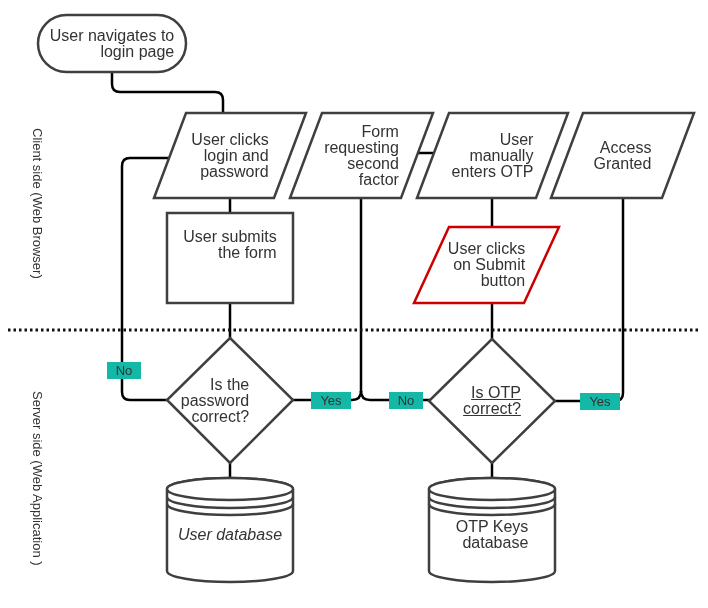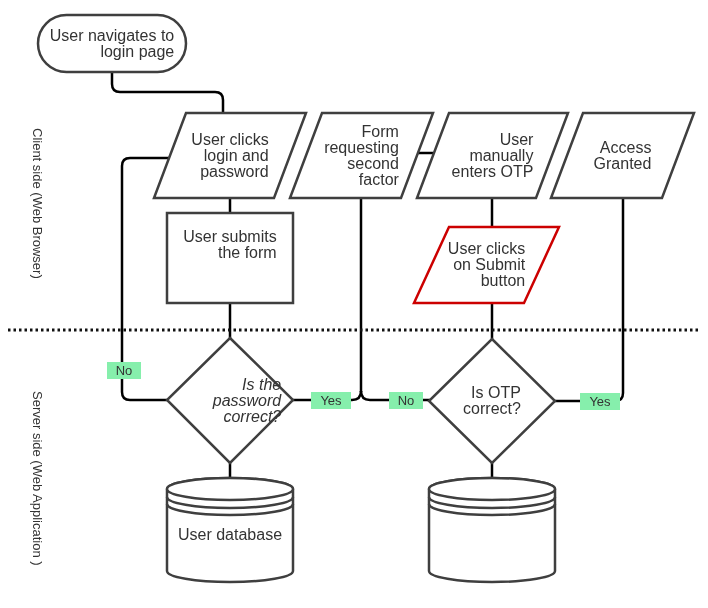--- a/index.html
+++ b/index.html
@@ -27,21 +27,21 @@
   }
   .edge-label {
     position: absolute;
     display: flex;
     align-items: center;
     justify-content: center;
     text-align: center;
     font-size: 13px;
     line-height: 16px;
     color: #333333;
-    background: #86efac;
+    background: #14b8a6;
     z-index: 2;
   }
   .lane-label {
     position: absolute;
     display: flex;
     align-items: center;
     justify-content: center;
     writing-mode: vertical-rl;
     font-size: 13px;
     color: #333333;
@@ -122,29 +122,31 @@
   <div class="node-label" style="left:567px; top:113px; width:111px; height:85px;">Access
 Granted</div>
 
   <div class="node-label" style="left:167px; top:213px; width:126px; height:64px;">User submits
 the form</div>
 
   <div class="node-label" style="left:429px; top:227px; width:115px; height:76px;">User clicks
 on Submit
 button</div>
 
-  <div class="node-label" style="left:184px; top:355px; width:126px; height:91px;font-style:italic;">Is the
+  <div class="node-label" style="left:152px; top:355px; width:126px; height:91px;">Is the
 password
 correct?</div>
 
-  <div class="node-label" style="left:429px; top:356px; width:126px; height:90px;">Is OTP
+  <div class="node-label" style="left:429px; top:356px; width:126px; height:90px;text-decoration:underline;">Is OTP
 correct?</div>
 
-  <div class="node-label" style="left:167px; top:496px; width:126px; height:78px;">User database</div>
+  <div class="node-label" style="left:167px; top:496px; width:126px; height:78px;font-style:italic;">User database</div>
 
+  <div class="node-label" style="left:429px; top:496px; width:126px; height:78px;">OTP Keys
+database</div>
 
   <div class="edge-label" style="left:107px; top:362px; width:34px; height:17px;">No</div>
 
   <div class="edge-label" style="left:311px; top:392px; width:40px; height:17px;">Yes</div>
 
   <div class="edge-label" style="left:389px; top:392px; width:34px; height:17px;">No</div>
 
   <div class="edge-label" style="left:580px; top:393px; width:40px; height:17px;">Yes</div>
 
 </div>

